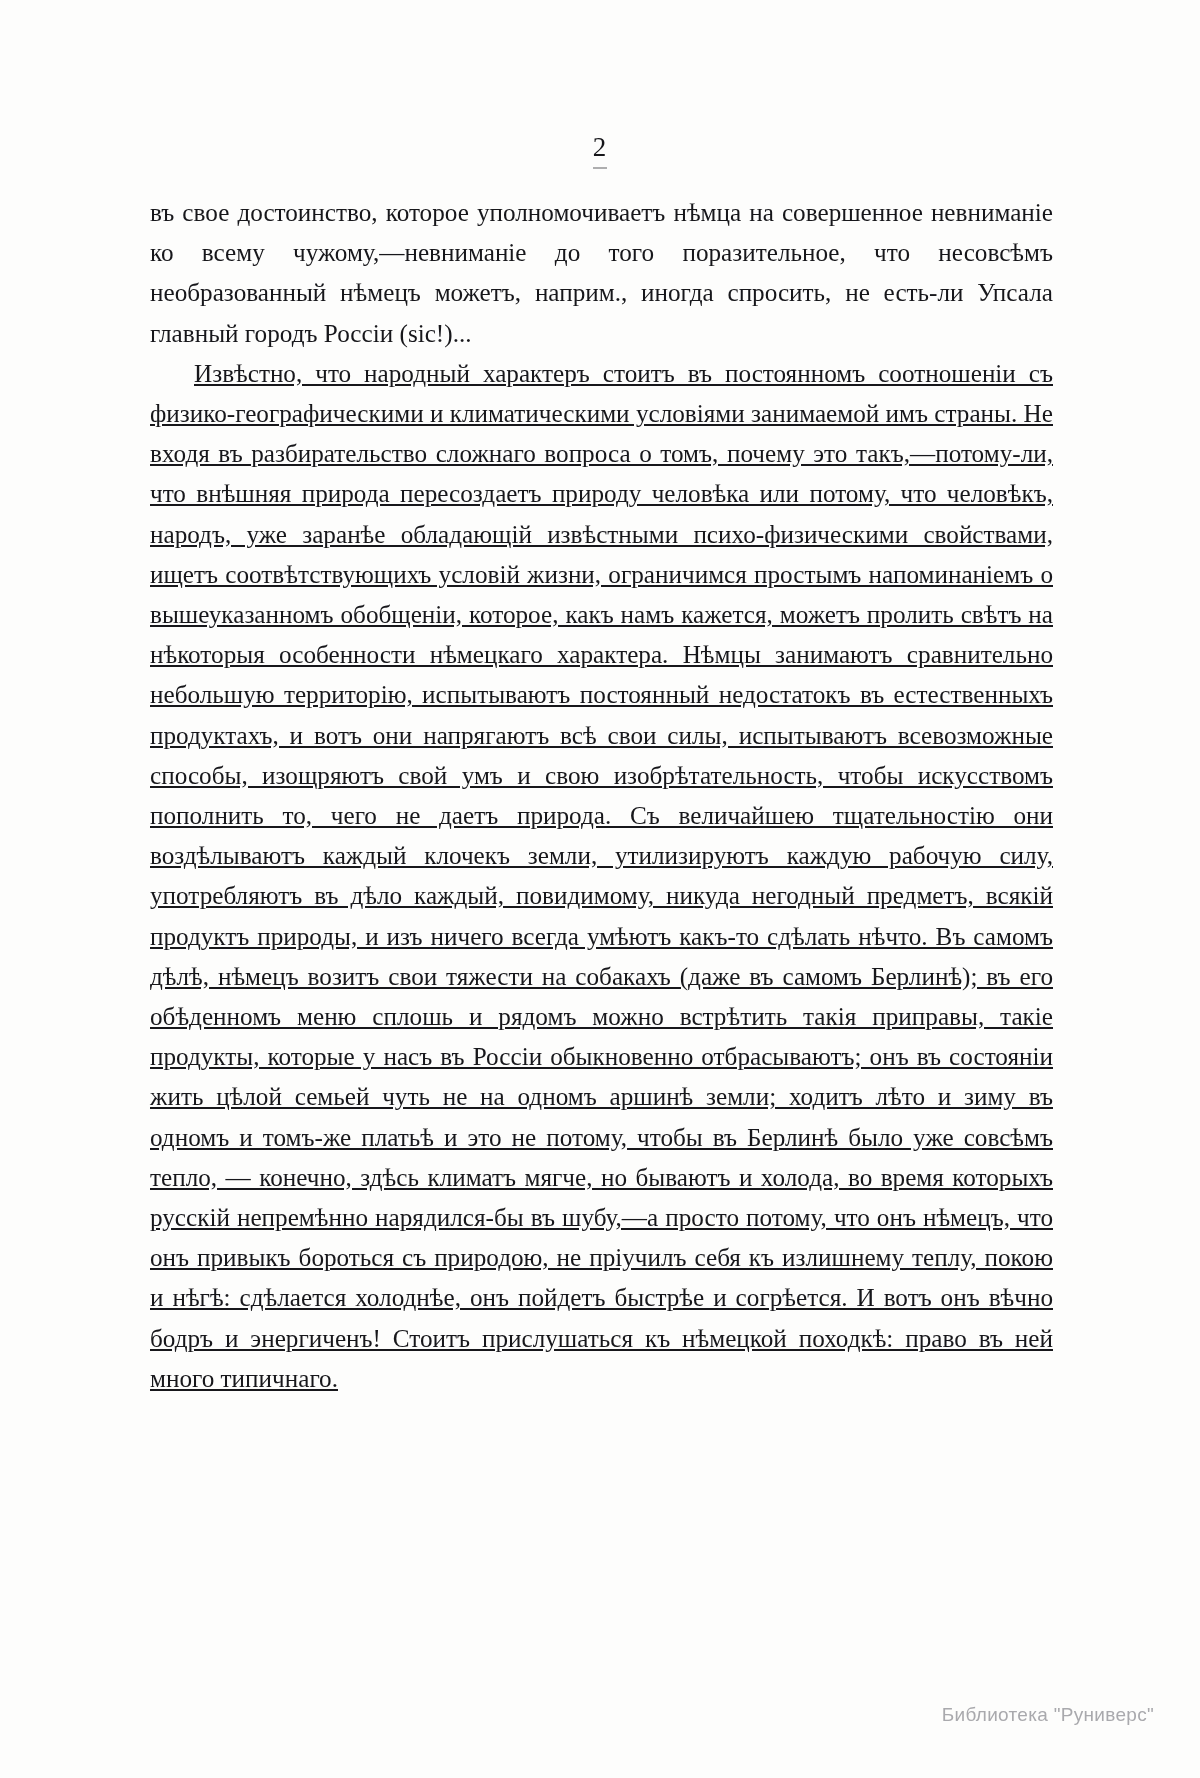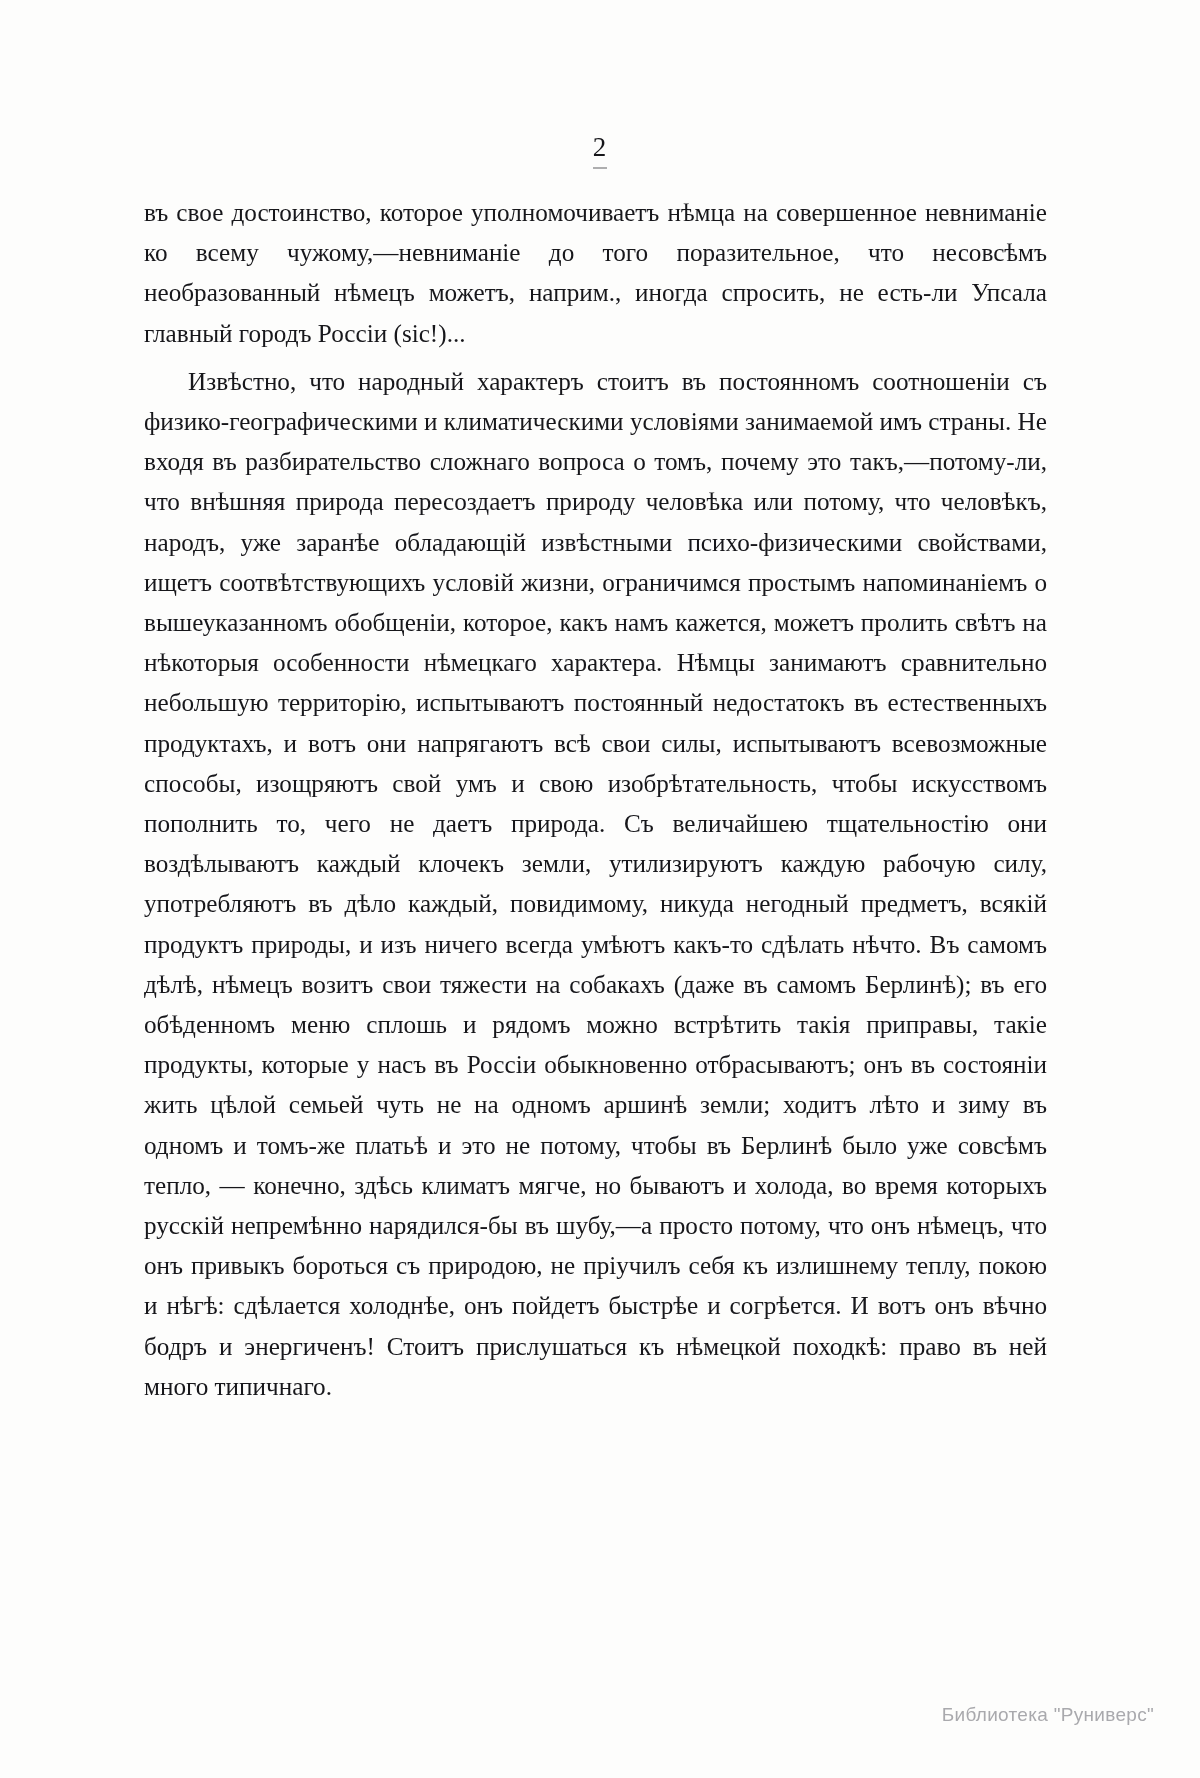--- a/index.html
+++ b/index.html
@@ -36,38 +36,39 @@
     left: 0;
     right: 0;
     bottom: -2px;
     height: 2px;
     background: #6d6d70;
     opacity: .55;
   }
   .body-text {
     position: absolute;
     top: 193px;
-    left: 144px;
+    left: 150px;
     width: 903px;
     color: #17171b;
     font-size: 25.2px;
     line-height: 40.2px;
     text-align: justify;
     text-justify: inter-word;
     -webkit-font-smoothing: antialiased;
   }
   .body-text p {
     margin: 0;
     text-indent: 44px;
   }
   .body-text p.noindent {
     text-indent: 0;
   }
   .body-text p + p {
-    margin-top: 8px;
+    margin-top: 0;
+    text-decoration: underline;
   }
   
   .body-text p:last-child {
     text-align: justify;
   }
   .footer-credit {
     position: absolute;
     right: 46px;
     bottom: 52px;
     font-size: 19px;

